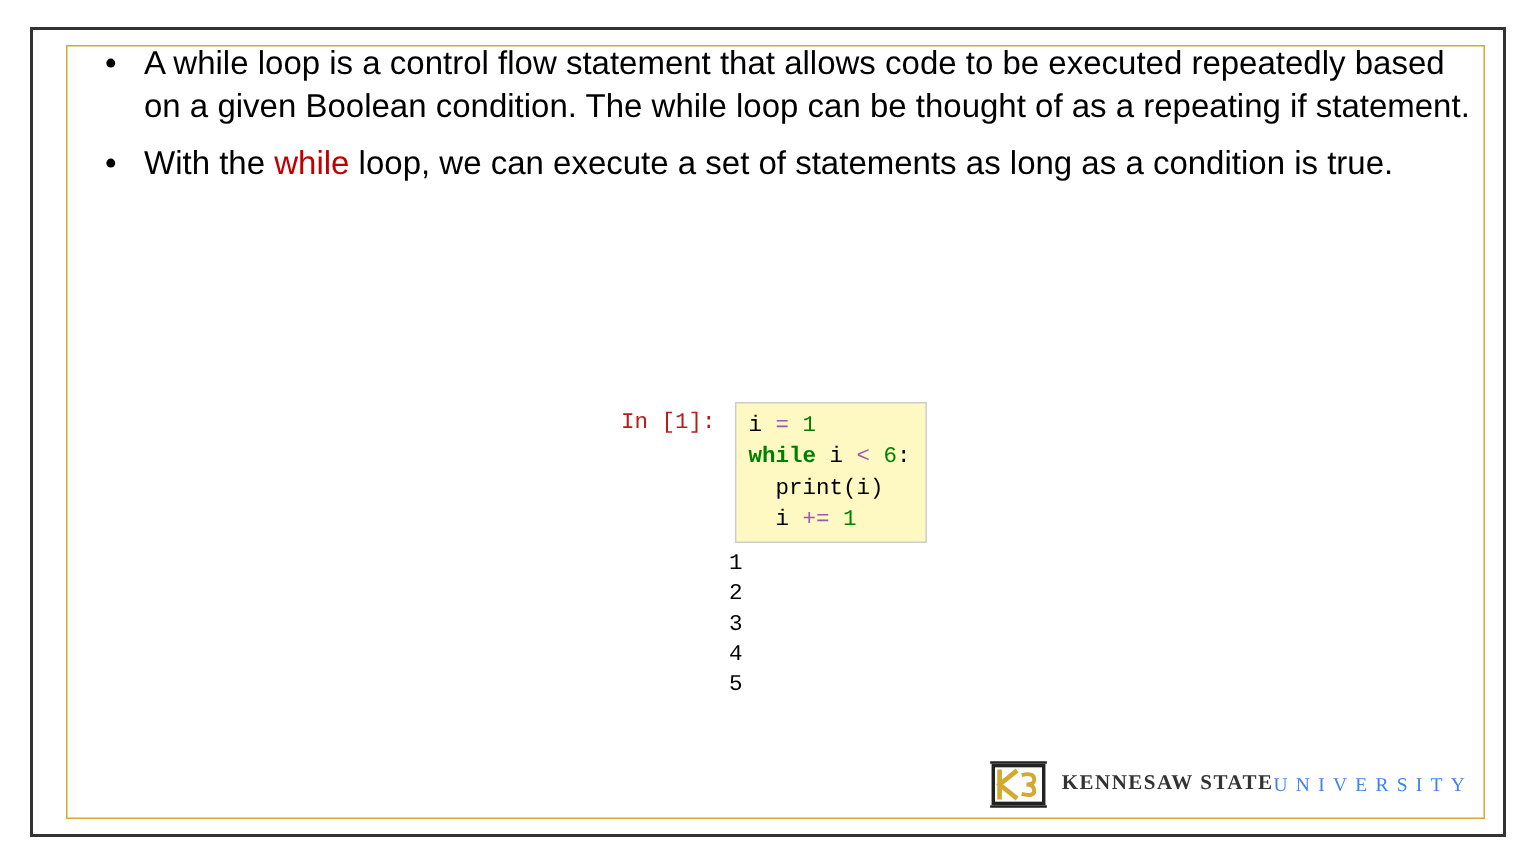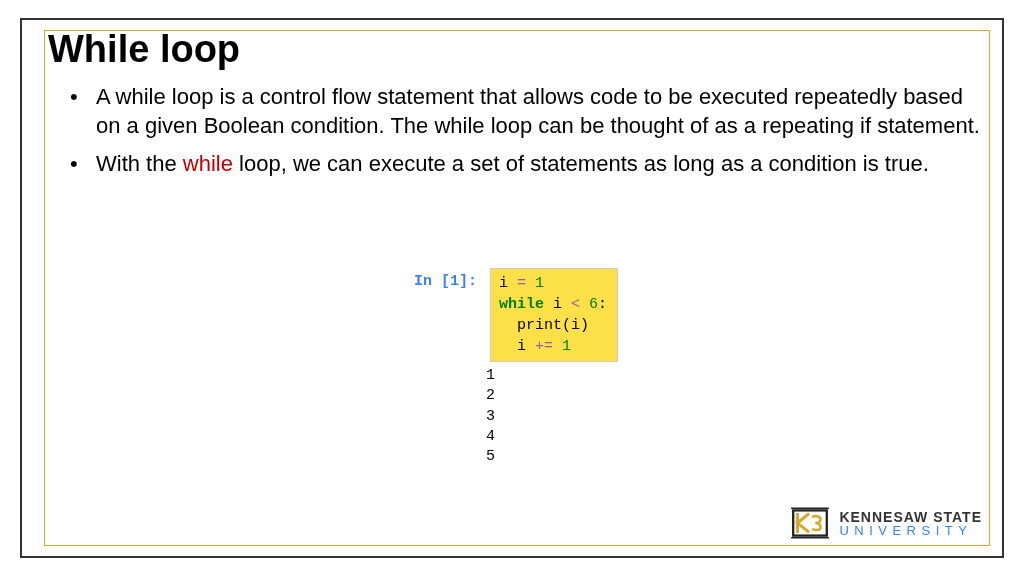--- a/index.html
+++ b/index.html
@@ -67,29 +67,29 @@
     .code-area {
       position: absolute;
       top: 240px;
       left: 50%;
       transform: translateX(-50%);
       font-family: "Courier New", monospace;
       font-size: 15px;
     }
     .code-in-label {
       display: inline-block;
-      color: #3b82f6;
-      font-weight: bold;
+      color: #b91c1c;
+      font-weight: normal;
       vertical-align: top;
       padding-top: 5px;
       margin-right: 4px;
     }
     .code-block {
       display: inline-block;
-      background: #fde047;
+      background: #fef9c3;
       border: 1px solid #ccc;
       padding: 4px 10px 4px 8px;
       line-height: 1.4;
       white-space: pre;
     }
     .code-line { display: block; }
     .c-var { color: #000; }
     .c-op { color: #9b59b6; }
     .c-num { color: #008000; }
     .c-kw { color: #008000; font-weight: bold; }
@@ -112,22 +112,23 @@
       display: flex;
       align-items: center;
       gap: 8px;
     }
     .logo-icon {
       width: 42px;
       height: 42px;
     }
     .logo-text-wrap {
       display: flex;
-      flex-direction: column;
+      flex-direction: row;
       line-height: 1.0;
+      font-family: Liberation Serif, serif;
     }
     .logo-line1 {
       font-size: 14px;
       font-weight: bold;
       letter-spacing: 1px;
       color: #333;
     }
     .logo-line2 {
       font-size: 13px;
       letter-spacing: 5.5px;
@@ -135,21 +136,20 @@
       font-weight: normal;
     }
   </style>
 </head>
 <body>
 
 <div class="outer-border"></div>
 <div class="inner-border"></div>
 
 <div class="content">
-  <h1 class="title">While loop</h1>
 
   <ul class="bullets">
     <li>
       <span>A while loop is a control flow statement that allows code to be executed repeatedly based on a given Boolean condition. The while loop can be thought of as a repeating if statement.</span>
     </li>
     <li>
       <span>With the </span><span class="keyword">while</span><span> loop, we can execute a set of statements as long as a condition is true.</span>
     </li>
   </ul>
 

